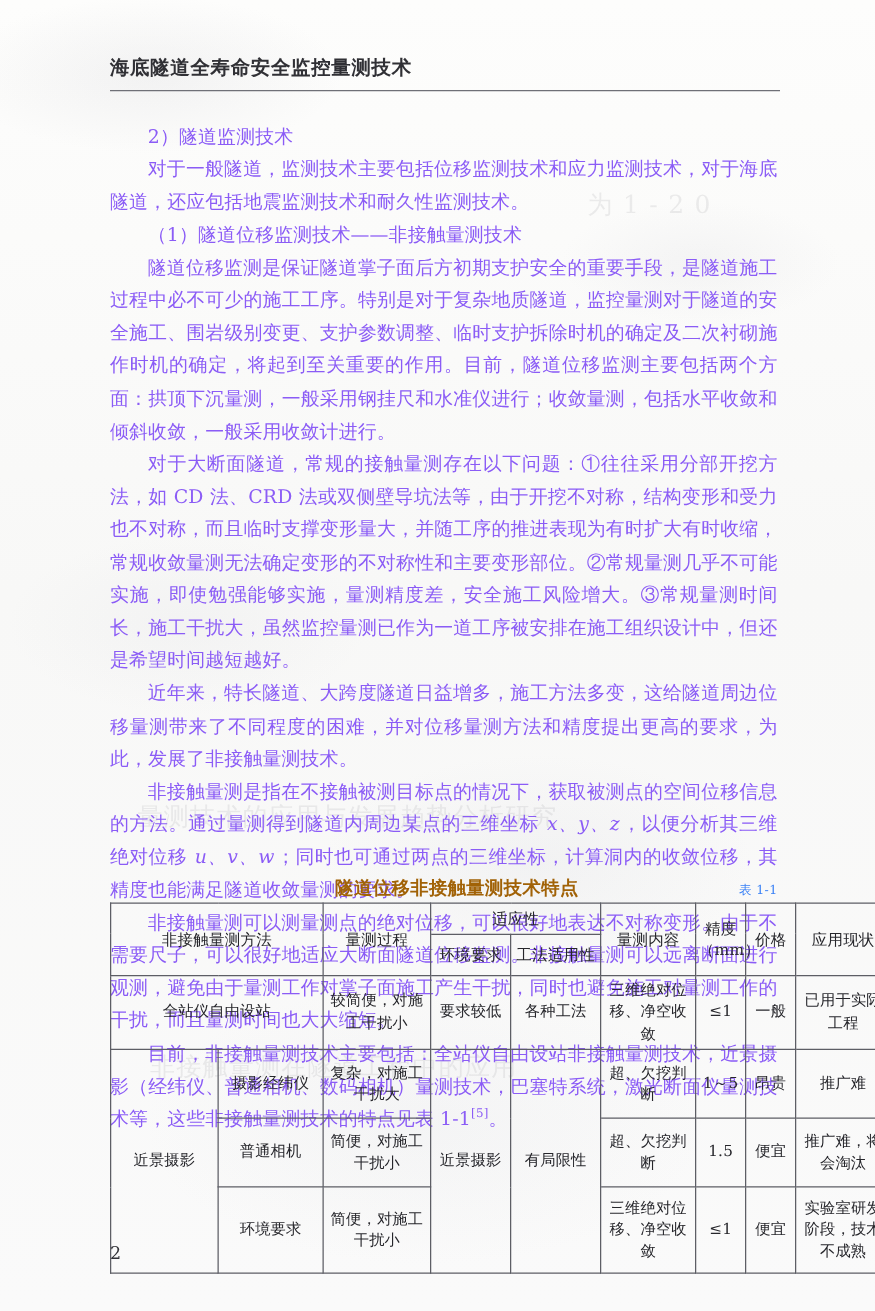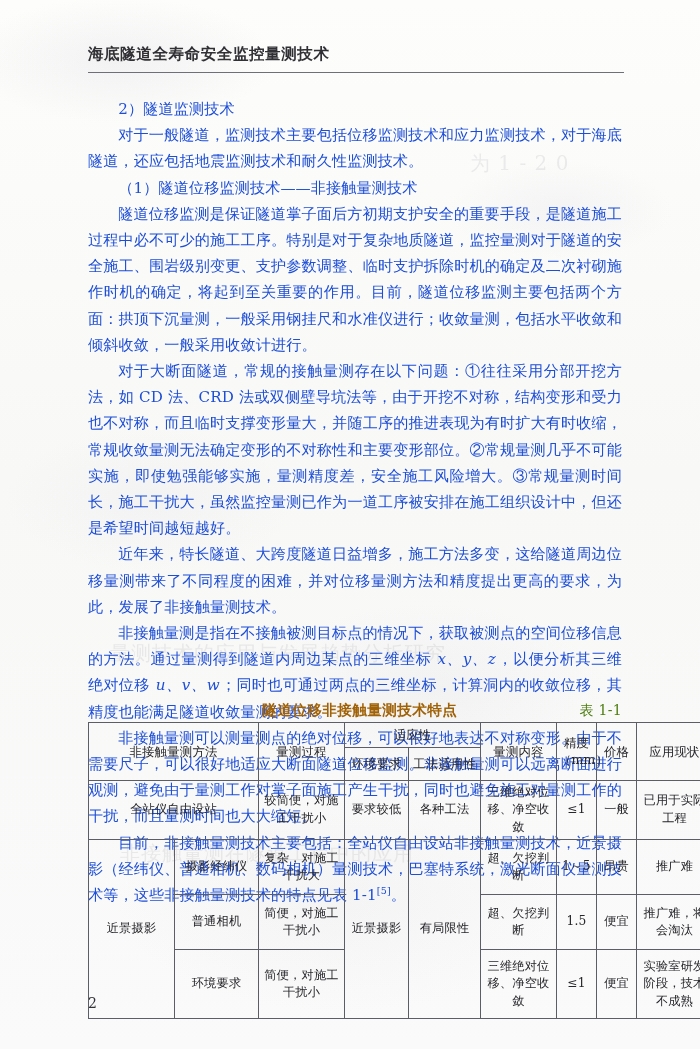--- a/index.html
+++ b/index.html
@@ -67,21 +67,21 @@
     top: 96px;
     width: 534px;
   }
   p.para {
     margin: 0;
     font-size: 15.1px;
     line-height: 26.2px;
     text-align: justify;
     text-justify: inter-ideograph;
     letter-spacing: .15px;
-    color: #1d4ed8;
+    color: #8b5cf6;
   }
   p.indent { text-indent: 2em; }
   .sup {
     font-size: 9.5px;
     vertical-align: super;
     line-height: 0;
   }
   .ital {
     font-style: italic;
     font-family: "DejaVu Serif", "Liberation Serif", serif;
@@ -101,22 +101,22 @@
   .tbl-title {
     flex: 1;
     text-align: center;
     font-size: 14.6px;
     font-weight: 700;
     letter-spacing: .4px;
     color: #a16207;
     padding-left: 52px;
   }
   .tbl-num {
-    font-size: 14px;
-    color: #4d7c0f;
+    font-size: 10px;
+    color: #3b82f6;
     white-space: nowrap;
     letter-spacing: .3px;
   }
 
   
   .tbl-wrap {
     position: absolute;
     left: 88px;
     top: 722px;
     width: 534px;

